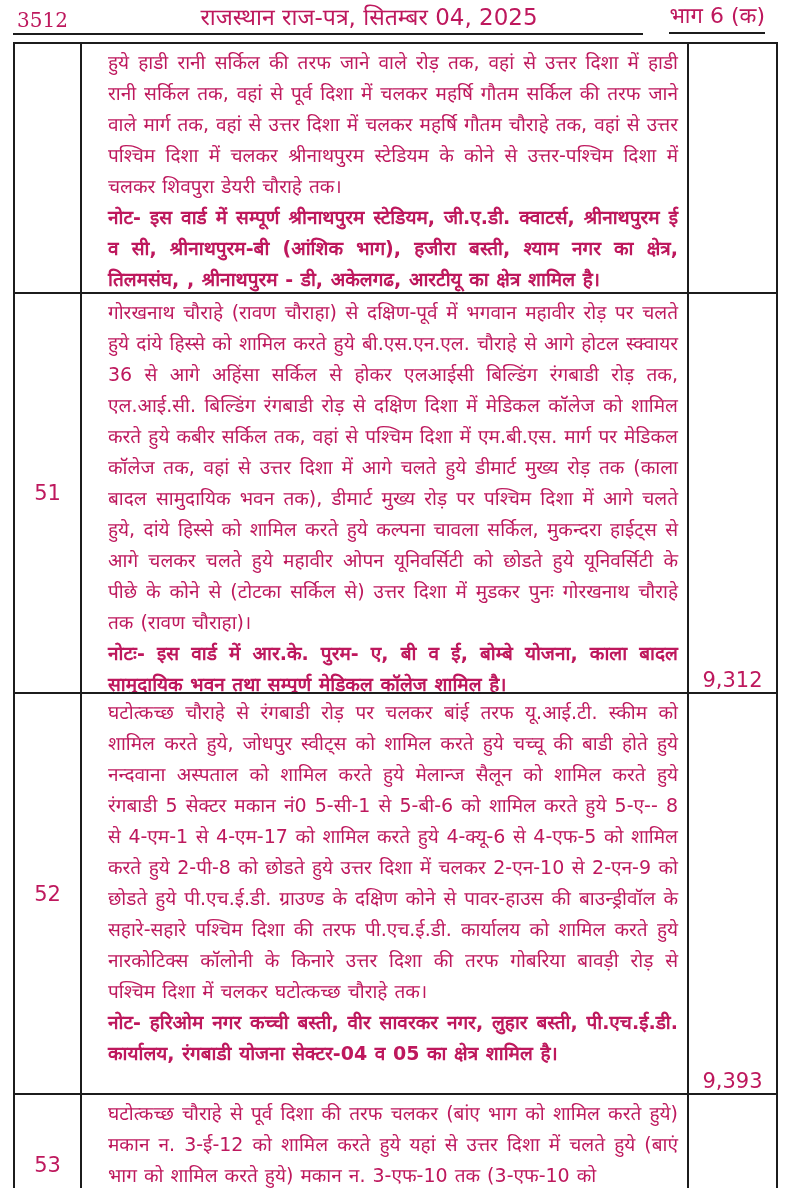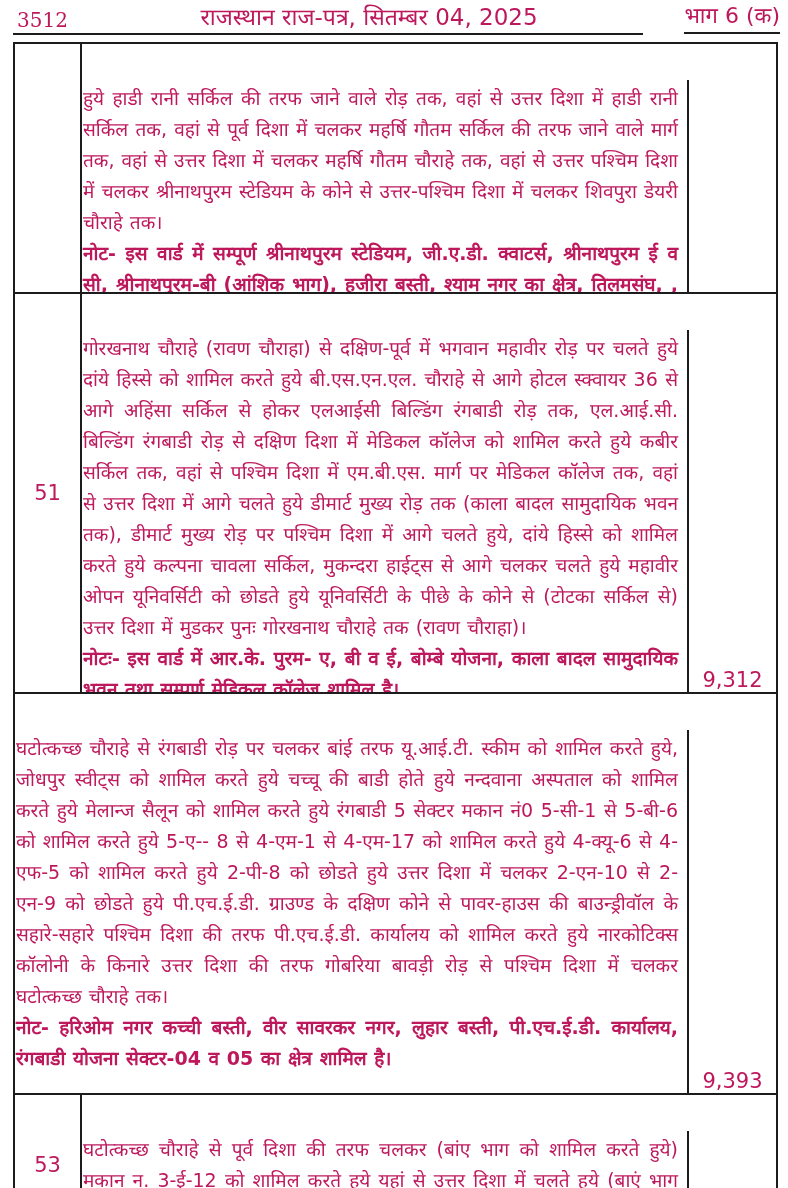--- a/index.html
+++ b/index.html
@@ -19,21 +19,21 @@
     font-family:"DejaVu Serif",serif;
     font-size:20px;line-height:26px;
   }
   .gazette-title{
     position:absolute;left:369px;top:2px;
     transform:translateX(-50%);
     white-space:nowrap;
     font-size:23px;line-height:30px;
   }
   .part-label{
-    position:absolute;right:8px;top:1px;
+    position:absolute;right:23px;top:1px;
     white-space:nowrap;
     font-size:22px;line-height:30px;
     padding-bottom:1px;
     border-bottom:2px solid #1c1c1c;
   }
   .head-rule{
     position:absolute;left:13px;top:33px;
     width:630px;height:2px;background:#1c1c1c;
   }
   
@@ -52,23 +52,22 @@
   .trow:last-child{border-bottom:none;}
   .cell{box-sizing:border-box;overflow:hidden;}
   .cell.ward{
     width:67px;flex:none;
     border-right:2px solid #1c1c1c;
     display:flex;align-items:center;justify-content:center;
     font-size:21px;
   }
   .cell.desc{
     flex:1;
-    padding:3px 9px 0 1px;
+    padding:3px 9px 0 26px;
     border-right:2px solid #1c1c1c;
-    margin-top:36px;
   }
   .cell.pop{
     width:87px;flex:none;
     display:flex;align-items:flex-end;justify-content:center;
     font-size:21px;
   }
   .desc-text,.note-text{
     margin:0;
     font-size:19px;
     line-height:31px;
@@ -111,20 +110,23 @@
       <div class="cell desc">
         <p class="desc-text">गोरखनाथ चौराहे (रावण चौराहा) से दक्षिण-पूर्व में भगवान महावीर रोड़ पर चलते हुये दांये हिस्से को शामिल करते हुये बी.एस.एन.एल. चौराहे से आगे होटल स्क्वायर 36 से आगे अहिंसा सर्किल से होकर एलआईसी बिल्डिंग रंगबाडी रोड़ तक, एल.आई.सी. बिल्डिंग रंगबाडी रोड़ से दक्षिण दिशा में मेडिकल कॉलेज को शामिल करते हुये कबीर सर्किल तक, वहां से पश्चिम दिशा में एम.बी.एस. मार्ग पर मेडिकल कॉलेज तक, वहां से उत्तर दिशा में आगे चलते हुये डीमार्ट मुख्य रोड़ तक (काला बादल सामुदायिक भवन तक),  डीमार्ट मुख्य रोड़ पर पश्चिम दिशा में आगे चलते हुये, दांये हिस्से को शामिल करते हुये कल्पना चावला सर्किल, मुकन्दरा हाईट्स से आगे चलकर चलते हुये महावीर ओपन यूनिवर्सिटी को छोडते हुये यूनिवर्सिटी के पीछे के कोने से (टोटका सर्किल से) उत्तर दिशा में मुडकर पुनः गोरखनाथ चौराहे तक (रावण चौराहा)।</p>
         <p class="note-text">नोटः- इस वार्ड में आर.के. पुरम- ए, बी व ई, बोम्बे योजना, काला बादल सामुदायिक भवन तथा सम्पूर्ण मेडिकल कॉलेज शामिल है।</p>
       </div>
       <div class="cell pop">
         <span class="pop-num">9,312</span>
       </div>
     </div>
 
     <div class="trow" style="height: 401px;">
+      <div class="cell ward">
+        <span class="ward-num">52</span>
+      </div>
       <div class="cell desc">
         <p class="desc-text">घटोत्कच्छ चौराहे से रंगबाडी रोड़ पर चलकर बांई तरफ यू.आई.टी. स्कीम को शामिल करते हुये, जोधपुर स्वीट्स को शामिल करते हुये चच्चू की बाडी होते हुये नन्दवाना अस्पताल को शामिल करते हुये मेलान्ज सैलून को शामिल करते हुये रंगबाडी 5 सेक्टर मकान नं0 5-सी-1 से 5-बी-6 को शामिल करते हुये  5-ए-- 8 से 4-एम-1 से 4-एम-17 को शामिल करते हुये 4-क्यू-6 से 4-एफ-5 को शामिल करते हुये 2-पी-8 को छोडते हुये उत्तर दिशा में चलकर 2-एन-10 से 2-एन-9 को छोडते हुये पी.एच.ई.डी. ग्राउण्ड के दक्षिण कोने से पावर-हाउस की बाउन्ड्रीवॉल के सहारे-सहारे पश्चिम दिशा की तरफ पी.एच.ई.डी. कार्यालय को शामिल करते हुये नारकोटिक्स कॉलोनी के किनारे उत्तर दिशा की तरफ गोबरिया बावड़ी रोड़ से पश्चिम दिशा में चलकर घटोत्कच्छ चौराहे तक।</p>
         <p class="note-text">नोट- हरिओम नगर कच्ची बस्ती, वीर सावरकर नगर, लुहार बस्ती, पी.एच.ई.डी. कार्यालय, रंगबाडी योजना सेक्टर-04 व 05 का क्षेत्र शामिल है।</p>
       </div>
       <div class="cell pop">
         <span class="pop-num">9,393</span>
       </div>
     </div>
 
     <div class="trow" style="height: 140px;">

